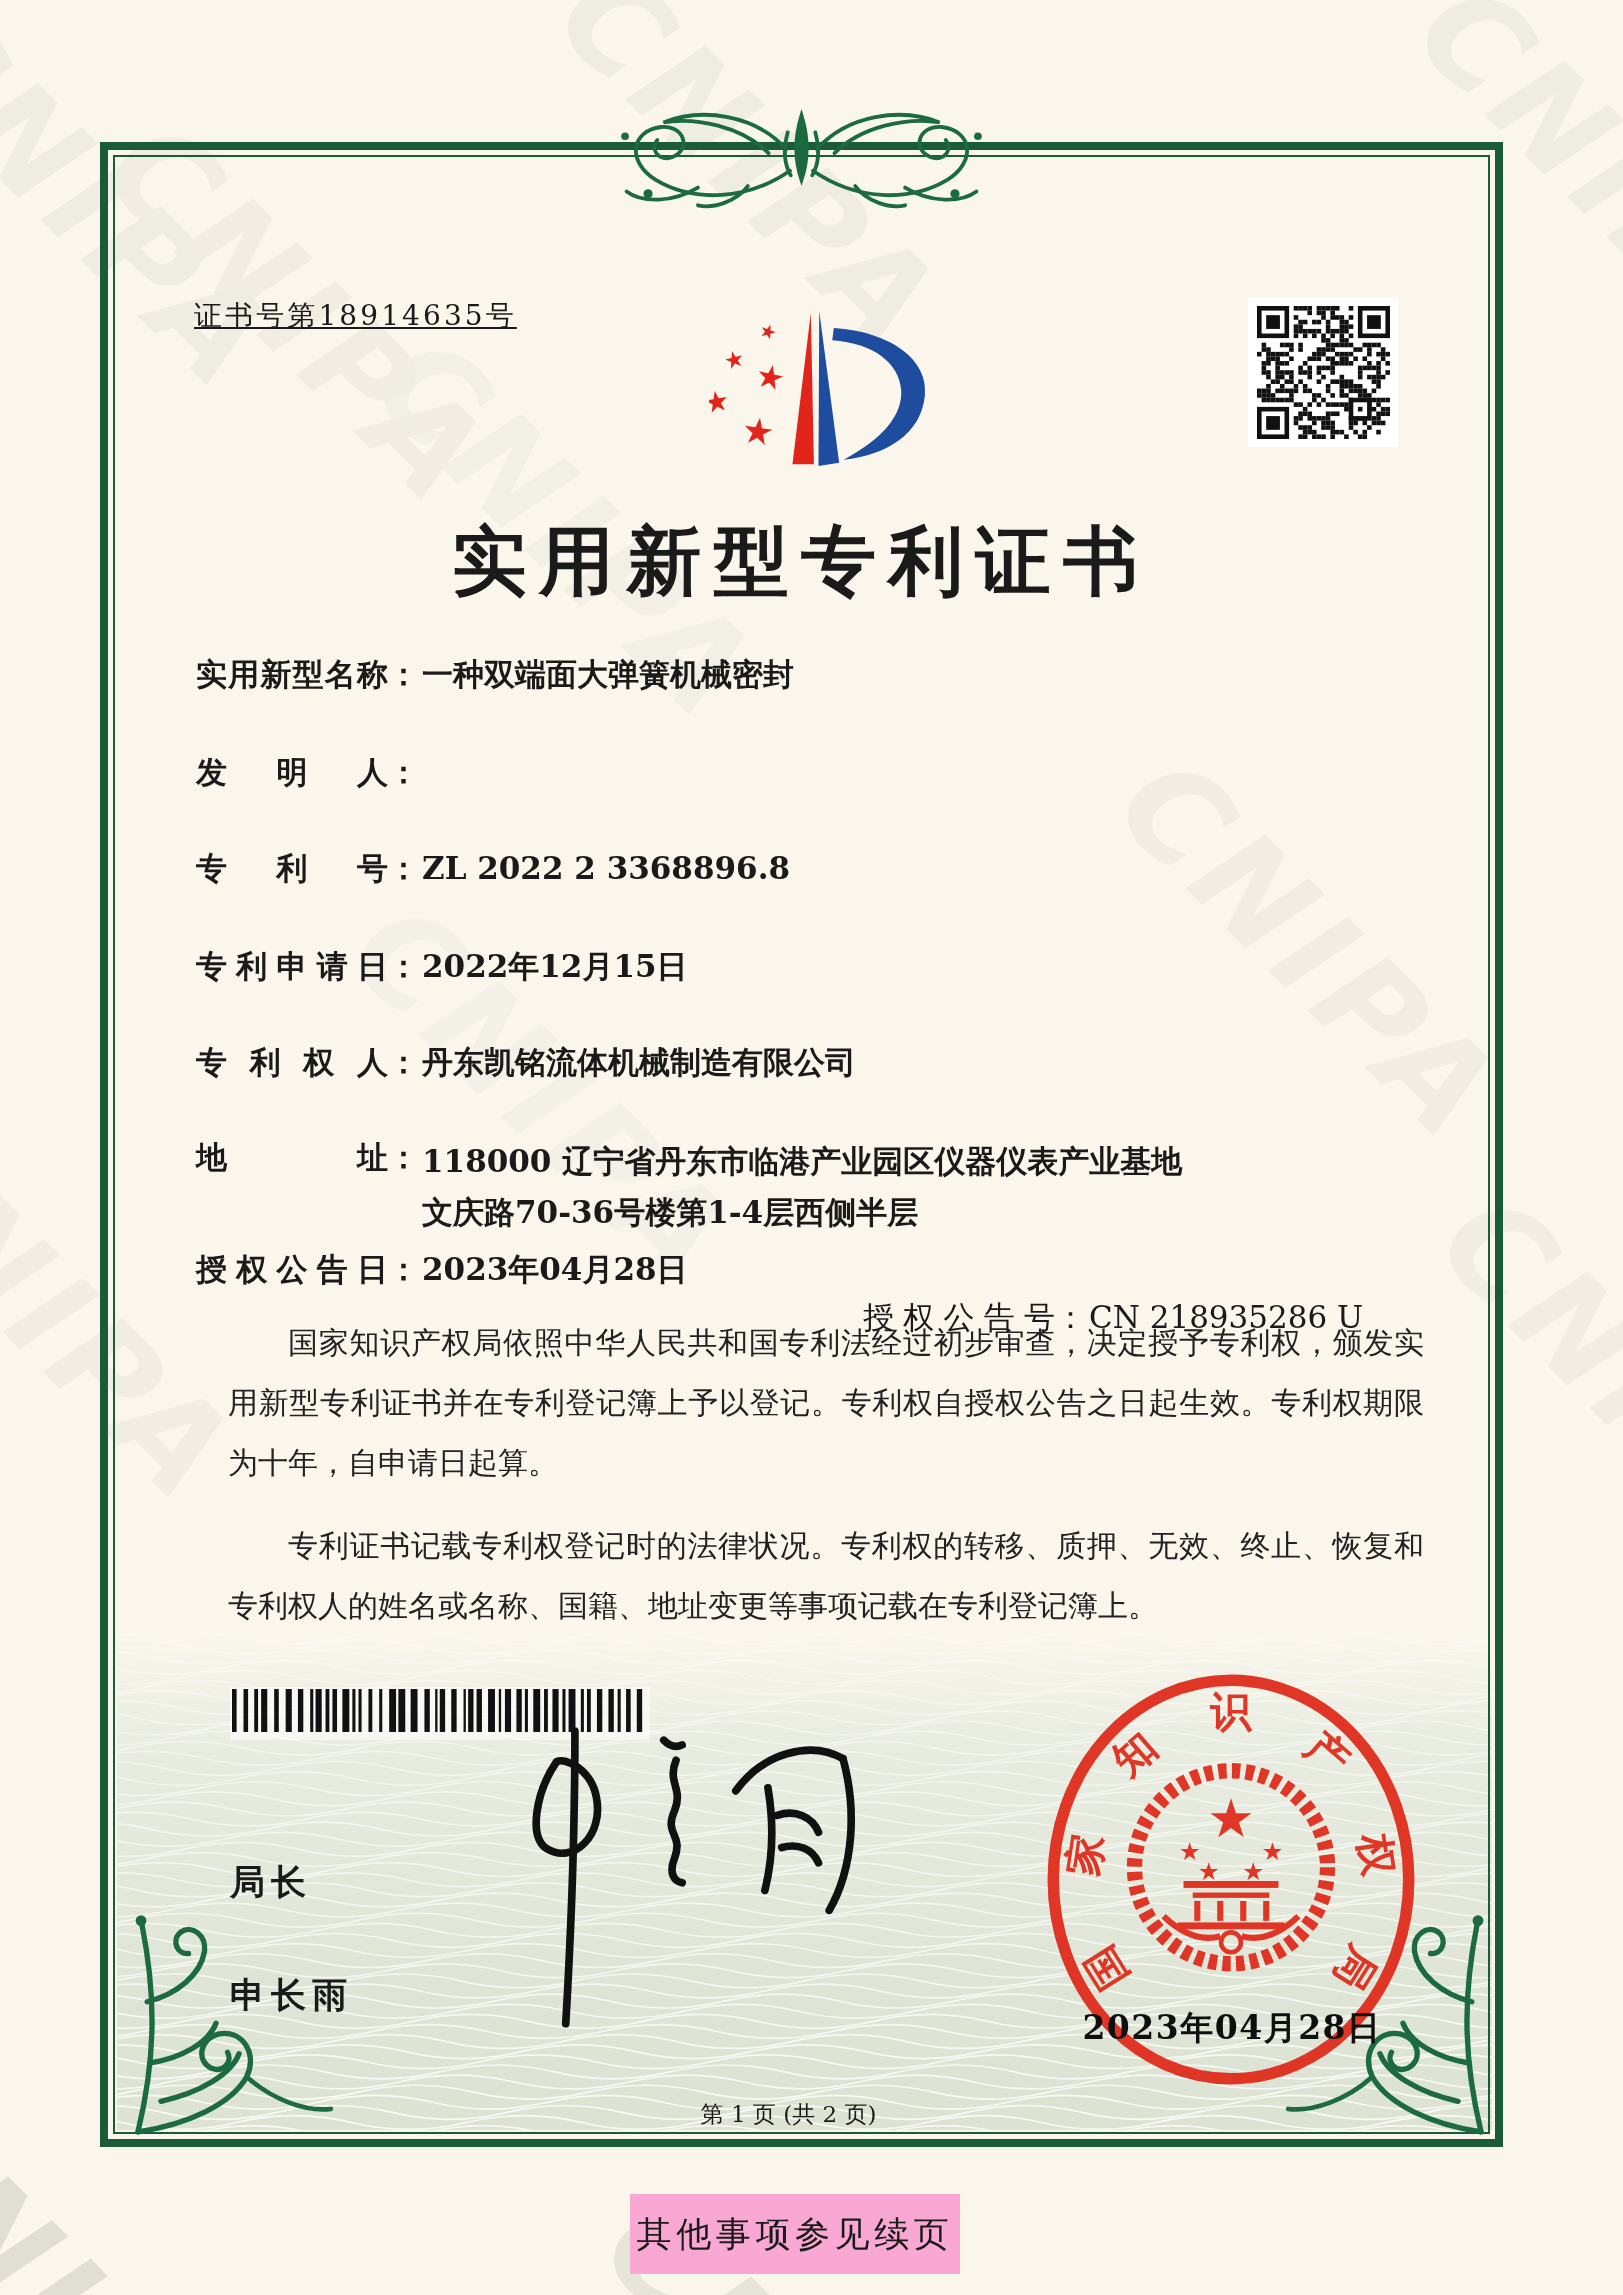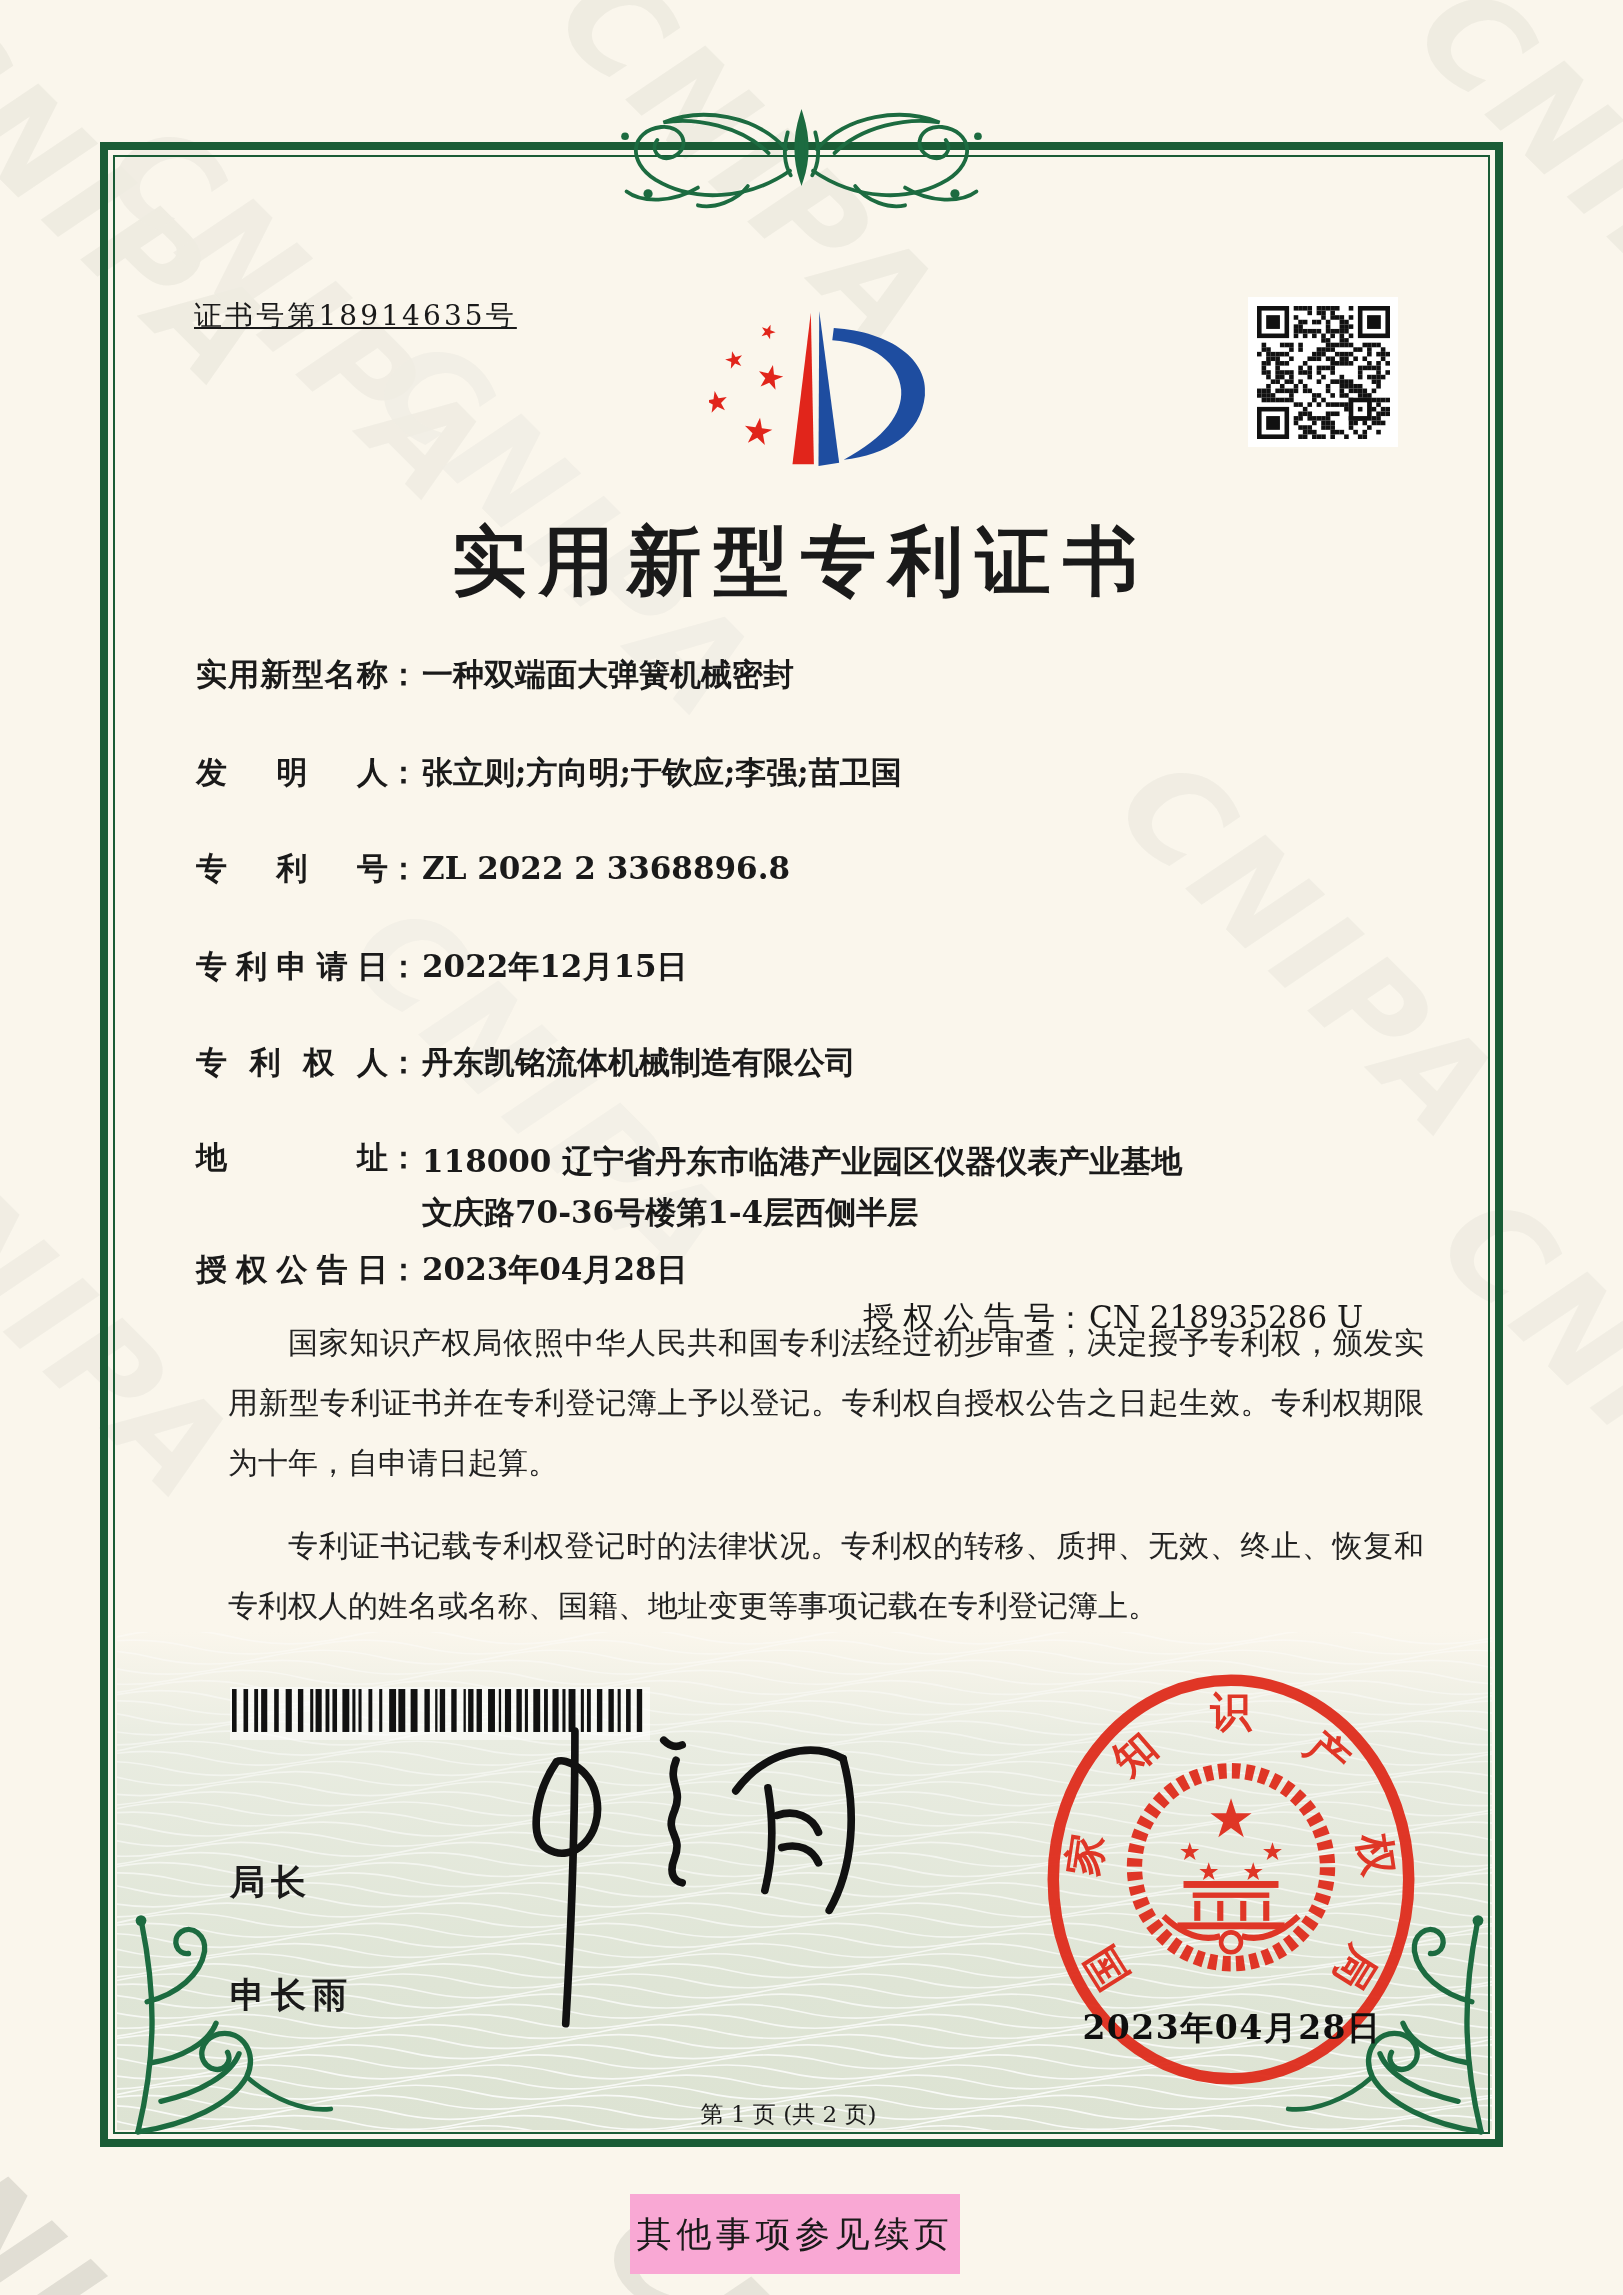--- a/index.html
+++ b/index.html
@@ -528,21 +528,20 @@
     <div class="title">实用新型专利证书</div>
 
     <div class="row" style="top:653px;">
       <span class="flabel">实用新型名称</span>
       <span class="fcolon">：</span>
       <span class="fvalue">一种双端面大弹簧机械密封</span>
     </div>
     <div class="row" style="top:751px;">
       <span class="flabel">发明人</span>
       <span class="fcolon">：</span>
-      <span class="fvalue">张立则;方向明;于钦应;李强;苗卫国</span>
     </div>
     <div class="row" style="top:847px;">
       <span class="flabel">专利号</span>
       <span class="fcolon">：</span>
       <span class="fvalue">ZL 2022 2 3368896.8</span>
     </div>
     <div class="row" style="top:945px;">
       <span class="flabel">专利申请日</span>
       <span class="fcolon">：</span>
       <span class="fvalue">2022年12月15日</span>

